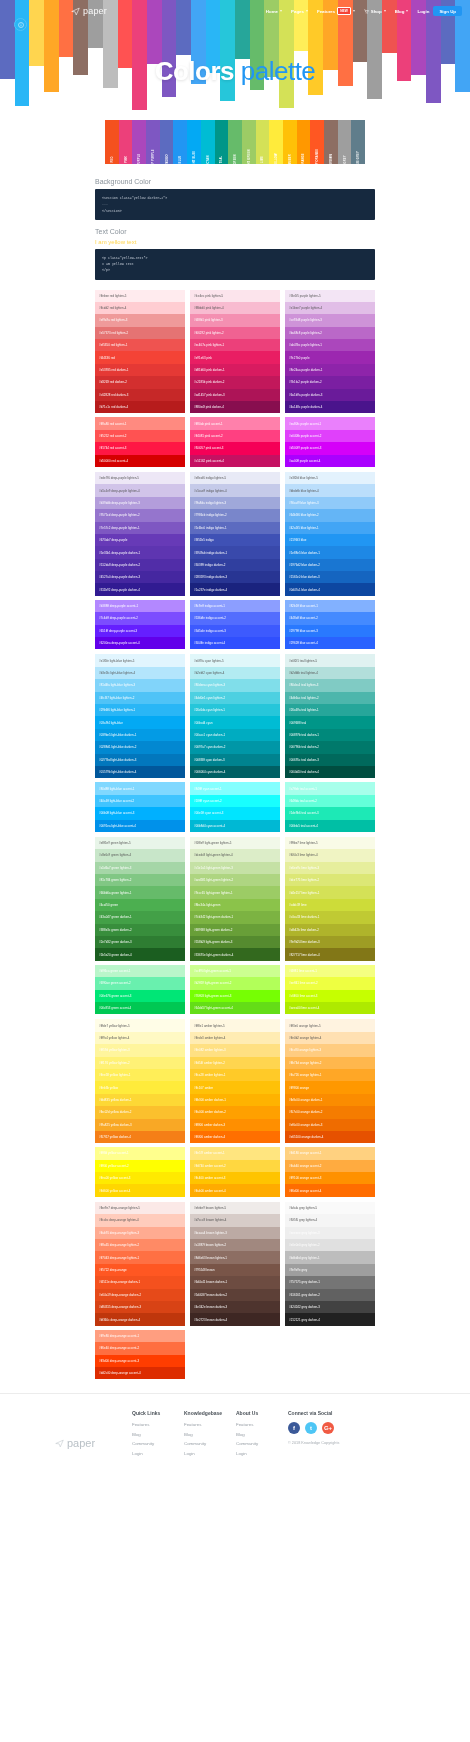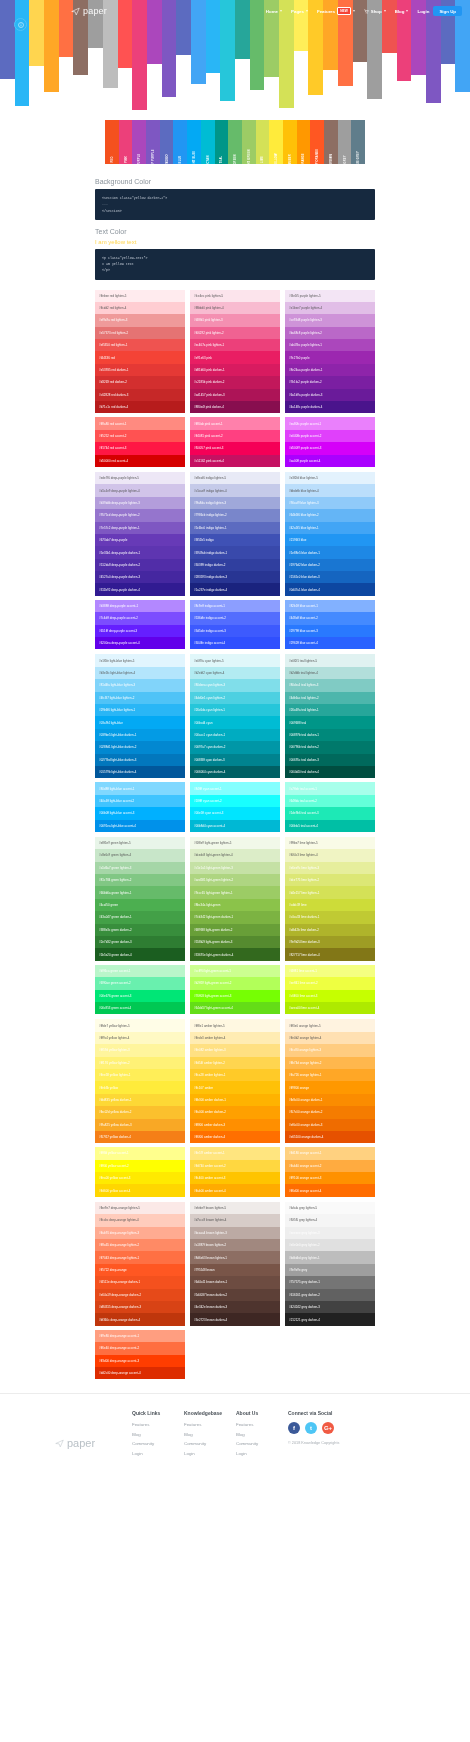--- a/index.html
+++ b/index.html
@@ -158,20 +158,24 @@
   </div>
 
   <div class="left-badge">
     <svg width="6" height="6" viewBox="0 0 24 24">
       <circle cx="12" cy="12" r="10" fill="none" stroke="#fff" stroke-width="2"></circle>
       <rect x="11" y="10" width="2" height="7" fill="#fff"></rect>
         <rect x="11" y="6" width="2" height="2.4" fill="#fff"></rect>
     </svg>
   </div>
 
+  <div class="hero-title">
+    <span class="ht-a">Colors</span>
+    <span class="ht-b">palette</span>
+  </div>
 </div>
 
 <div class="strip-wrap">
   <div class="strip" id="stripEl">
       <div class="strip-cell" style="background: rgb(244, 81, 30);">
         <span>RED</span>
       </div>
       <div class="strip-cell" style="background: rgb(236, 64, 122);">
         <span>PINK</span>
       </div>

